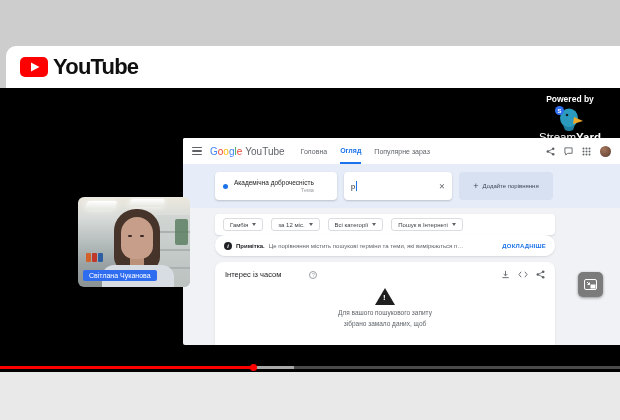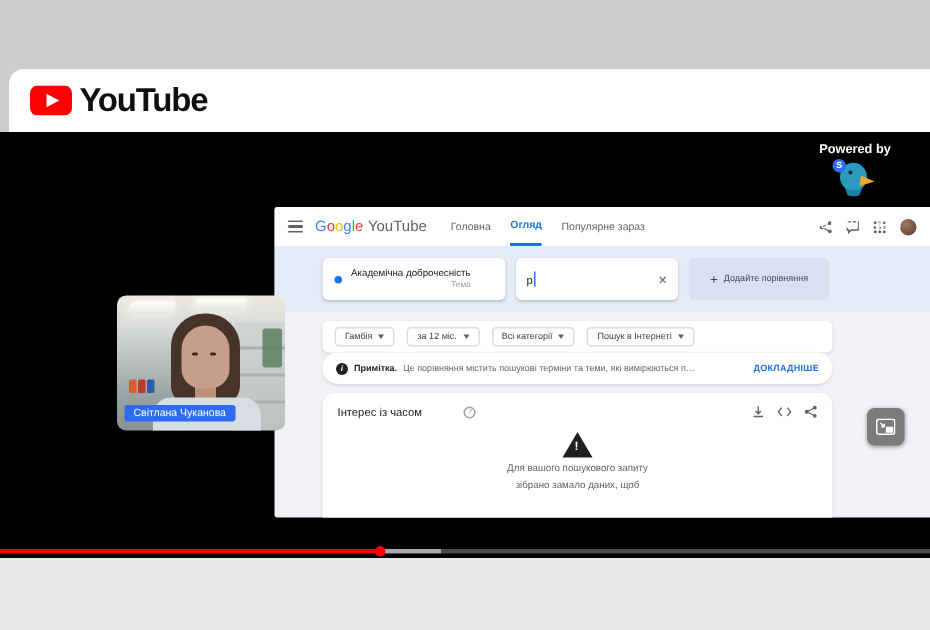--- a/index.html
+++ b/index.html
@@ -36,21 +36,21 @@
   .wc-shirt{position:absolute;left:24px;bottom:-4px;width:72px;height:26px;background:#d7dde3;border-radius:12px 12px 0 0;}
   .wc-neck{position:absolute;left:52px;top:58px;width:14px;height:12px;background:#bb9179;}
   .name-tag{position:absolute;left:5px;bottom:6px;background:#2e6cf0;color:#fff;font-size:7px;
     padding:2px 6px;border-radius:2px;white-space:nowrap;}
   
   .powered{position:absolute;right:8px;top:6px;width:84px;display:flex;flex-direction:column;align-items:center;color:#fff;}
   .powered .pb{font-size:8.5px;font-weight:700;}
   .duck-wrap{position:relative;width:26px;height:24px;margin-top:3px;}
   .duck-badge{position:absolute;left:-2px;top:-1px;width:9px;height:9px;border-radius:50%;background:#2f6ef0;
     color:#fff;font-size:6px;font-weight:700;display:flex;align-items:center;justify-content:center;}
-  .powered .wordmark{font-size:11.5px;margin-top:12px;}
+  .powered .wordmark{font-size:11.5px;margin-top:0;}
   .powered .wordmark b{font-weight:700;}
   
   .trends{position:absolute;left:183px;top:50px;width:437px;height:207px;background:#f0f2f6;overflow:hidden;border-radius:2px 0 0 2px;text-align:right;}
   .t-header{height:26px;background:#fff;display:flex;align-items:center;padding:0 9px;box-sizing:border-box;}
   .menu-icon{width:10px;height:8px;display:flex;flex-direction:column;justify-content:space-between;cursor:pointer;margin-right:8px;}
   .menu-icon i{display:block;height:1.4px;background:#5f6368;border-radius:1px;}
   .t-logo{font-size:10px;display:flex;align-items:baseline;gap:3px;}
   .t-logo .g0,.t-logo .g3{color:#4285F4}.t-logo .g1,.t-logo .g5{color:#EA4335}
   .t-logo .g2{color:#FBBC05}.t-logo .g4{color:#34A853}
   .t-logo .suffix{color:#5f6368;}

